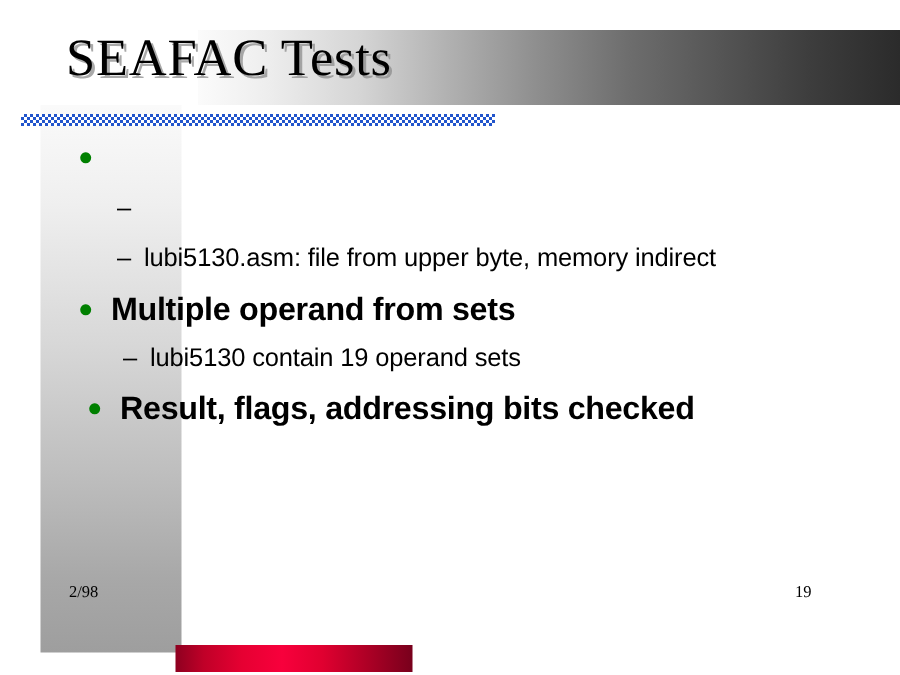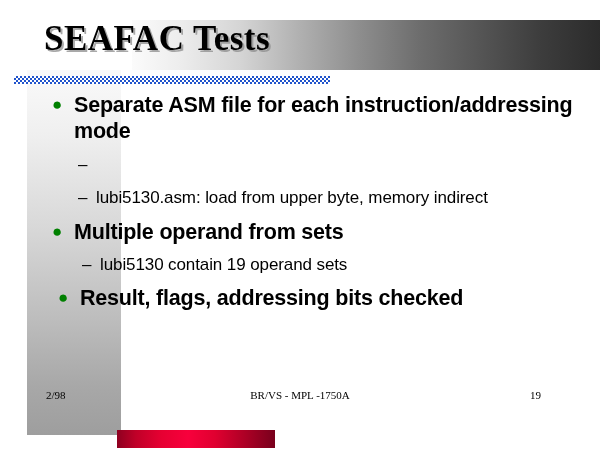--- a/index.html
+++ b/index.html
@@ -48,21 +48,21 @@
     background: #ffffff;
     z-index: 3;
   }
   #page-title {
     position: absolute;
     left: 44px;
     top: 19px;
     z-index: 4;
     font-family: "Liberation Serif", serif;
     font-size: 35px;
-    font-weight: bold;
+    font-weight: normal;
     color: #000000;
     letter-spacing: 0.5px;
     white-space: nowrap;
     text-shadow: 2px 2px 0 rgba(140,140,140,0.75);
   }
 
   
   #title-divider {
     position: absolute;
     left: 14px;
@@ -172,34 +172,33 @@
 <div id="title-banner"></div>
 <div id="title-plate"></div>
 <div id="page-title">SEAFAC Tests</div>
 
 <div id="title-divider"></div>
 
 <div id="content">
 
   <div class="bullet-row lvl1">
     <span class="marker">●</span>
-    <span class="btext">Separate ASM file for each instruction/addressing mode</span>
   </div>
 
   <div class="sp-1"></div>
 
   <div class="bullet-row lvl2">
     <span class="marker">–</span>
   </div>
 
   <div class="sp-2"></div>
 
   <div class="bullet-row lvl2">
     <span class="marker">–</span>
-    <span class="btext">lubi5130.asm: load from upper byte, memory indirect</span>
+    <span class="btext">lubi5130.asm: file from upper byte, memory indirect</span>
   </div>
 
   <div class="sp-2"></div>
 
   <div class="bullet-row lvl1">
     <span class="marker">●</span>
     <span class="btext">Multiple operand from sets</span>
   </div>
 
   <div class="sp-3"></div>
@@ -213,17 +212,16 @@
 
   <div class="bullet-row lvl1 indent-extra">
     <span class="marker">●</span>
     <span class="btext">Result, flags, addressing bits checked</span>
   </div>
 
 </div>
 
 <div id="footer">
   <span id="footer-date">2/98</span>
-  <span id="footer-title">BR/VS - MPL -1750A</span>
   <span id="footer-page">19</span>
 </div>
 
 <div id="red-bar"></div>
 
 </body></html>

